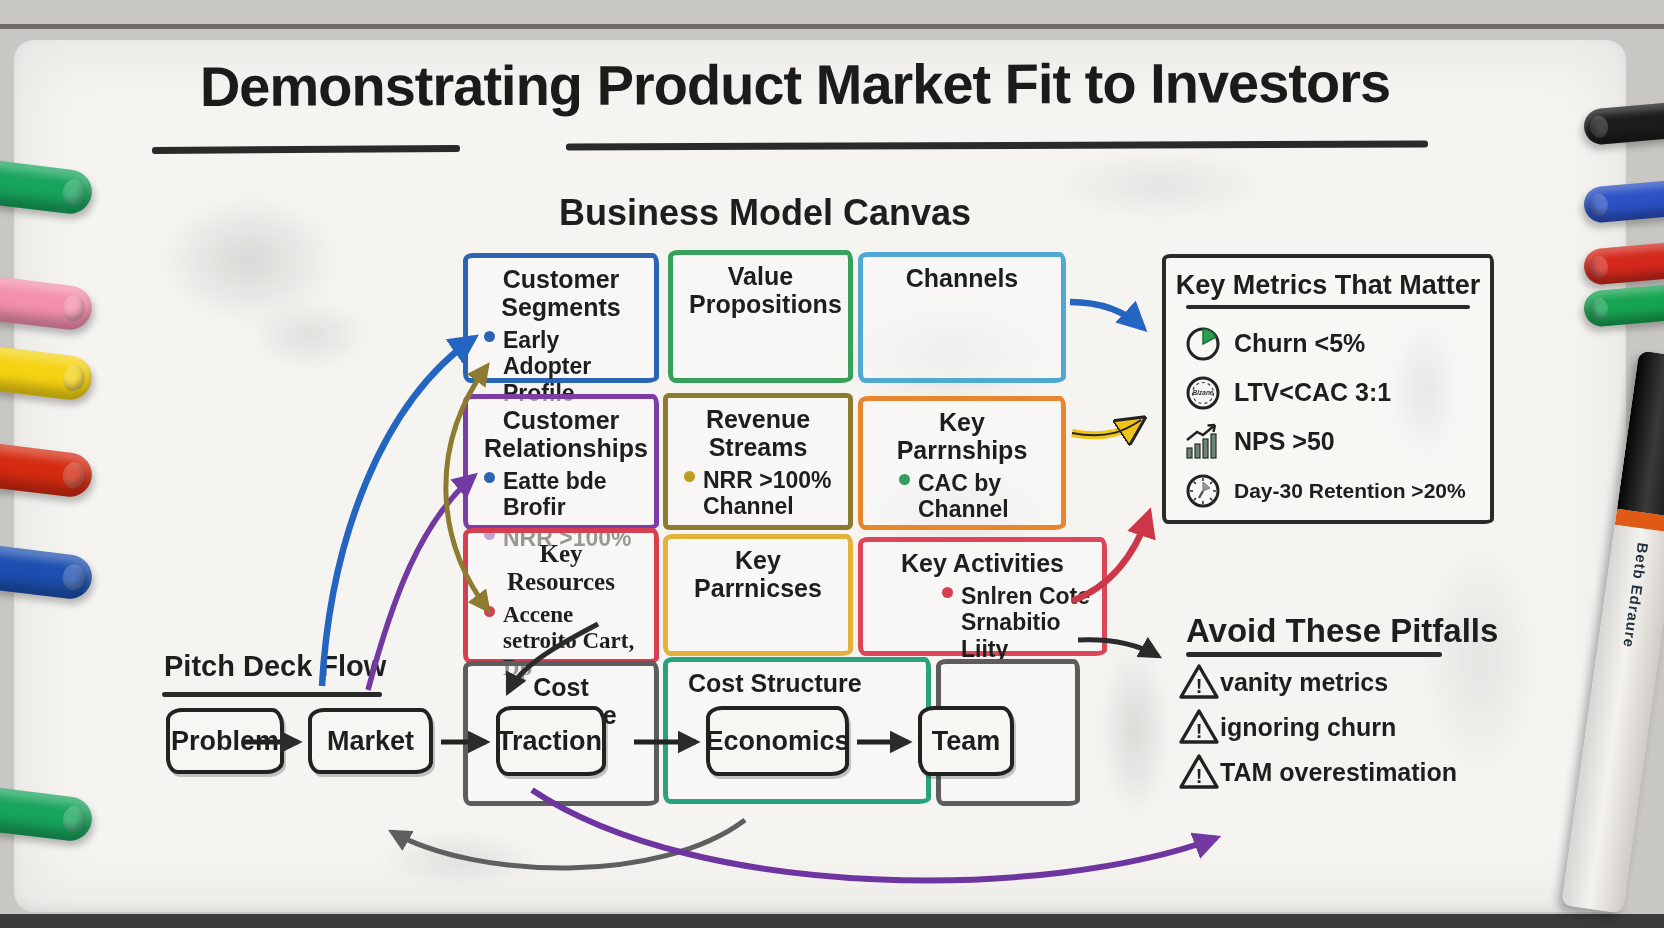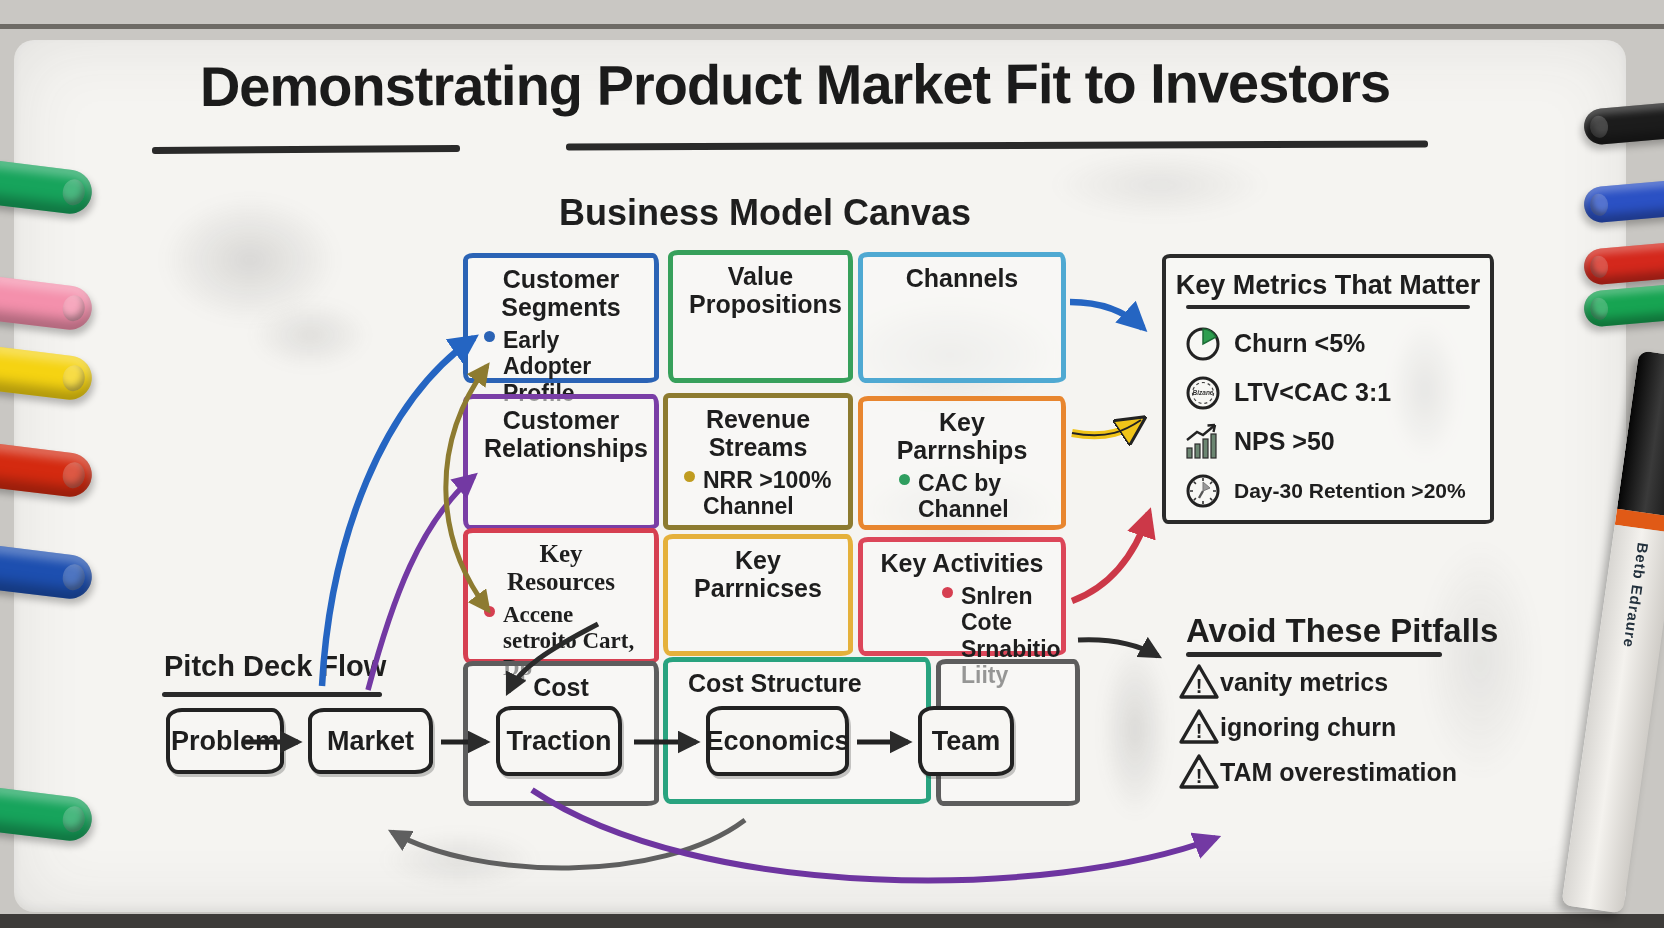--- a/index.html
+++ b/index.html
@@ -134,20 +134,30 @@
 </div>
 <div class="cbox" style="left: 668px; top: 250px; width: 185px; height: 133px; border-color: rgb(55, 160, 91);">
   <div class="cbox-title">Value Propositions</div>
 </div>
 <div class="cbox" style="left: 858px; top: 252px; width: 208px; height: 131px; border-color: rgb(79, 169, 210);">
   <div class="cbox-title">Channels</div>
 </div>
 
 <div class="cbox" style="left: 463px; top: 394px; width: 196px; height: 136px; border-color: rgb(122, 62, 166);">
   <div class="cbox-title">Customer Relationships</div>
+  <ul>
+    <li>
+        <span class="dot" style="background: rgb(43, 99, 181);"></span>
+        <span>Eatte bde Brofir</span>
+      </li>
+    <li>
+        <span class="dot" style="background: rgb(122, 62, 166);"></span>
+        <span>NRR &gt;100%</span>
+      </li>
+  </ul>
 </div>
 <div class="cbox" style="left: 663px; top: 393px; width: 190px; height: 137px; border-color: rgb(141, 123, 48); border-radius: 6px;">
   <div class="cbox-title">Revenue Streams</div>
   <ul>
       <li>
         <span class="dot" style="background: rgb(192, 156, 32);"></span>
         <span>NRR &gt;100% Channel</span>
       </li>
     </ul>
 </div>
@@ -166,21 +176,21 @@
   <ul>
       <li>
         <span class="dot" style="background: rgb(214, 63, 81);"></span>
         <span>Accene setroito Cart, Dp</span>
       </li>
     </ul>
 </div>
 <div class="cbox" style="left: 663px; top: 534px; width: 190px; height: 122px; border-color: rgb(229, 177, 59);">
   <div class="cbox-title">Key Parrnicses</div>
 </div>
-<div class="cbox" style="left: 858px; top: 537px; width: 208px; height: 119px; border-color: rgb(220, 70, 89);">
+<div class="cbox" style="left: 858px; top: 537px; width: 249px; height: 119px; border-color: rgb(220, 70, 89);">
   <div class="cbox-title">Key Activities</div>
   <ul style="padding-left:41px;margin-left:38px;">
       <li>
         <span class="dot" style="background: rgb(214, 63, 81);"></span>
         <span>Snlren Cote Srnabitio Liity</span>
       </li>
     </ul>
 </div>
 
 <div class="cbox" style="left: 463px; top: 661px; width: 196px; height: 145px; border-color: rgb(93, 93, 93);">
@@ -261,21 +271,21 @@
 
 <div class="section-heading" style="left:164px;top:650px;font-size:29px;">Pitch Deck Flow</div>
 <div class="underline" style="left:162px;top:692px;width:220px;height:5px;"></div>
 
 <div class="flow-box" style="left:118px;top:708px;width:118px;height:66px;margin-left:48px;">
     <span>Problem</span>
   </div>
 <div class="flow-box" style="left:308px;top:708px;width:125px;height:66px;">
     <span>Market</span>
   </div>
-<div class="flow-box" style="left:496px;top:706px;width:126px;height:70px;">
+<div class="flow-box" style="left:496px;top:706px;width:110px;height:70px;justify-content:flex-end;">
     <span>Traction</span>
   </div>
 <div class="flow-box" style="left:706px;top:706px;width:143px;height:70px;">
     <span>Economics</span>
   </div>
 <div class="flow-box" style="left:918px;top:706px;width:96px;height:70px;">
     <span>Team</span>
   </div>
 
 <svg class="overlay" width="1664" height="928" viewBox="0 0 1664 928">

